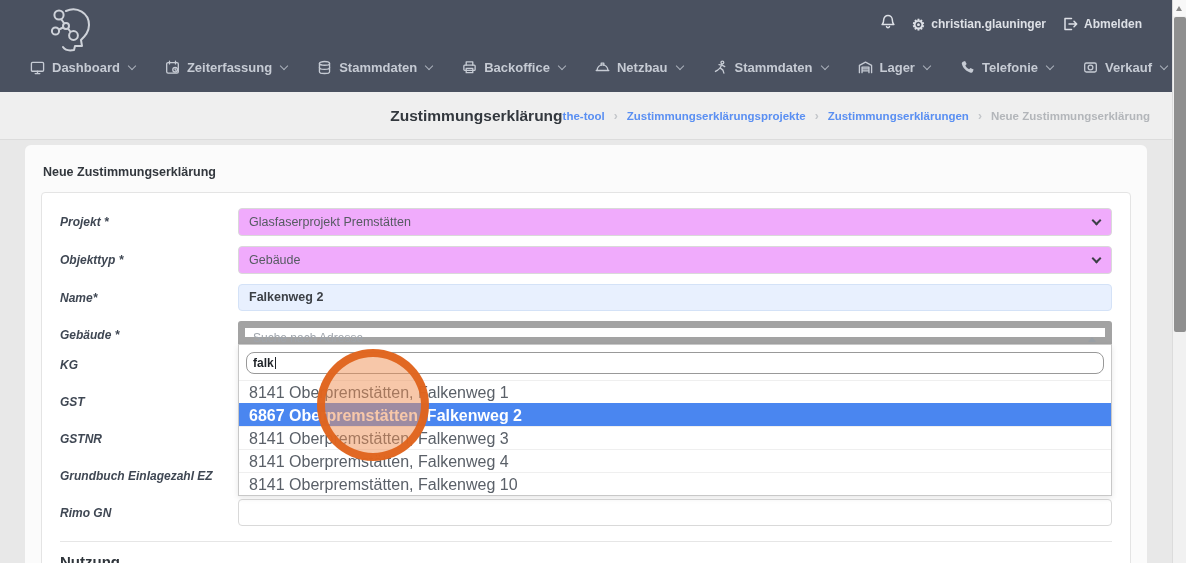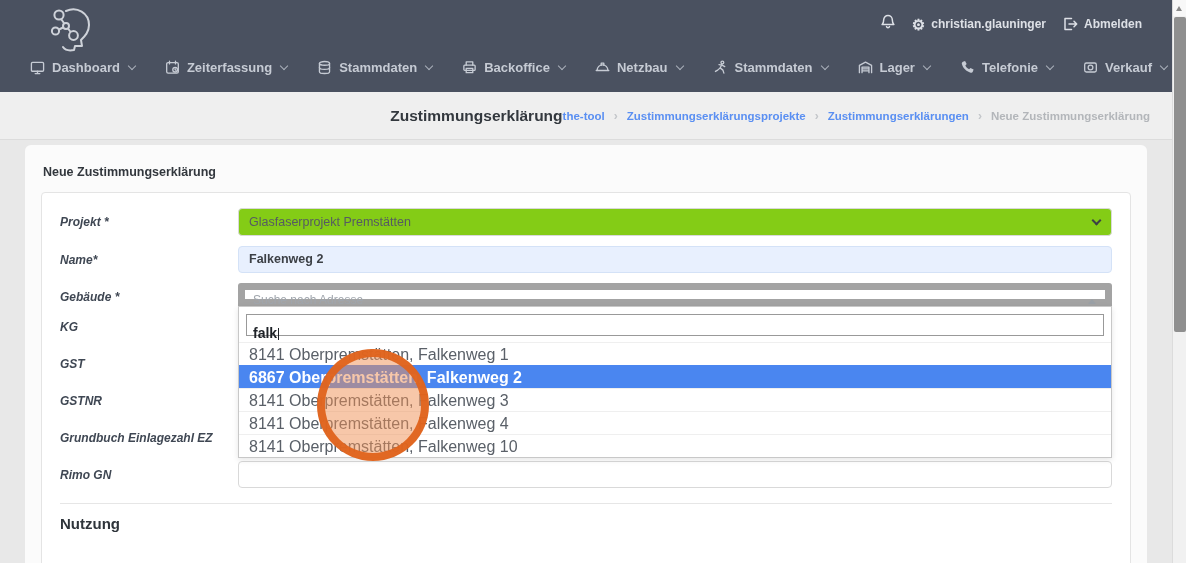--- a/index.html
+++ b/index.html
@@ -30,31 +30,31 @@
   
   .content { position:absolute; left:0; top:141px; width:1172px; height:422px; background:#e8e8e8; padding:4px 25px; }
   .card { width:1122px; background:#fbfbfb; border-radius:6px; padding:12px 16px 20px 16px; min-height:440px; }
   .card-title { font-size:12.5px; font-weight:700; color:#32373d; margin:8px 0 13px 2px; }
   .panel { background:#ffffff; border:1px solid #e4e4e4; border-radius:4px; padding:15px 18px 20px 18px; min-height:400px; }
 
   .frow { display:flex; margin-bottom:10px; }
   .frow .flabel { width:178px; padding-top:7px; font-size:12px; font-weight:700; color:#3f4753;font-style:italic; }
   .frow .ffield { flex:1; position:relative; }
 
-  .sel { width:100%; height:28px; background:#84cc16; border:1px solid #d9d9d9; border-radius:4px; font-size:12.5px; color:#565b62; line-height:26px; padding:0 24px 0 10px; position:relative; cursor:pointer; }
+  .sel { width:100%; height:28px; background:#f0abfc; border:1px solid #d9d9d9; border-radius:4px; font-size:12.5px; color:#565b62; line-height:26px; padding:0 24px 0 10px; position:relative; cursor:pointer; }
   .sel .sel-chev { position:absolute; right:11px; top:8px; width:7px; height:7px; border-right:2px solid #3c4046; border-bottom:2px solid #3c4046; transform:rotate(45deg); }
   .txt { width:100%; height:27px; background:#fff; border:1px solid #d9d9d9; border-radius:4px; font-size:12.5px; color:#3c4046; line-height:25px; padding:0 10px; }
   .txt.autofill { background:#e8f0fe; border-color:#d4e2f7; font-weight:600; }
 
   .searchbox { width:100%; height:23px; border:7px solid #a3a3a3; border-radius:3px 3px 0 0; background:#fff; font-size:12px; color:#a0a6ad; line-height:21px; padding:0 8px; position:relative; }
   .searchbox .tri-up { position:absolute; right:9px; top:9px; width:0; height:0; border-left:4px solid transparent; border-right:4px solid transparent; border-bottom:5px solid #9aa0a6; }
 
   .ac-panel { position:absolute; left:0; right:0; top:23px; background:#fff; border:1px solid #c8c8c8; box-shadow:0 2px 6px rgba(0,0,0,0.10); z-index:20; }
   .ac-input-wrap { padding:7px 7px 6px 7px; }
-  .ac-input { height:22px; border:1px solid #999; border-radius:0; font-size:14px; font-weight:600; color:#1e2227; line-height:20px; padding:8px 6px; background:#fff; }
+  .ac-input { height:22px; border:1px solid #999; border-radius:8px; font-size:12px; font-weight:600; color:#1e2227; line-height:20px; padding:0 6px; background:#fff; }
   .caret { display:inline-block; width:1px; height:12px; background:#1e2227; vertical-align:-2px; margin-left:1px; }
   .ac-option { height:23px; line-height:23px; padding:0 10px; font-size:16px; color:#5a6068; border-top:1px solid #efefef; cursor:pointer; white-space:nowrap; overflow:hidden; }
   .ac-option.selected { background:#4a86f0; color:#fff; font-weight:700; border-top-color:transparent; }
 
   .divider { border-top:1px solid #e6e6e6; margin:15px 0 11px 0; }
   .section-title { font-size:15px; font-weight:700; color:#2f353b; }
 
   
   .click-indicator { position:absolute; left:317px; top:349px; width:112px; height:112px; border-radius:50%; border:8px solid rgba(224,100,28,0.95); background:rgba(239,144,84,0.50); z-index:30; pointer-events:none; }
   .scrollbar { position:absolute; right:0; top:0; width:14px; height:563px; background:#f1f1f1; border-left:1px solid #dcdcdc; z-index:40; }
@@ -198,20 +198,29 @@
         <div class="frow">
           <div class="flabel">Projekt *</div>
           <div class="ffield">
             <div class="sel">
               <span>Glasfaserprojekt Premstätten</span>
               <span class="sel-chev"></span>
             </div>
           </div>
         </div>
 
+        <div class="frow">
+          <div class="flabel">Objekttyp *</div>
+          <div class="ffield">
+            <div class="sel">
+              <span>Gebäude</span>
+              <span class="sel-chev"></span>
+            </div>
+          </div>
+        </div>
 
         <div class="frow">
           <div class="flabel">Name*</div>
           <div class="ffield">
             <div class="txt autofill">Falkenweg 2</div>
           </div>
         </div>
 
         <div class="frow" style="margin-bottom:7px;">
           <div class="flabel">Gebäude *</div>

